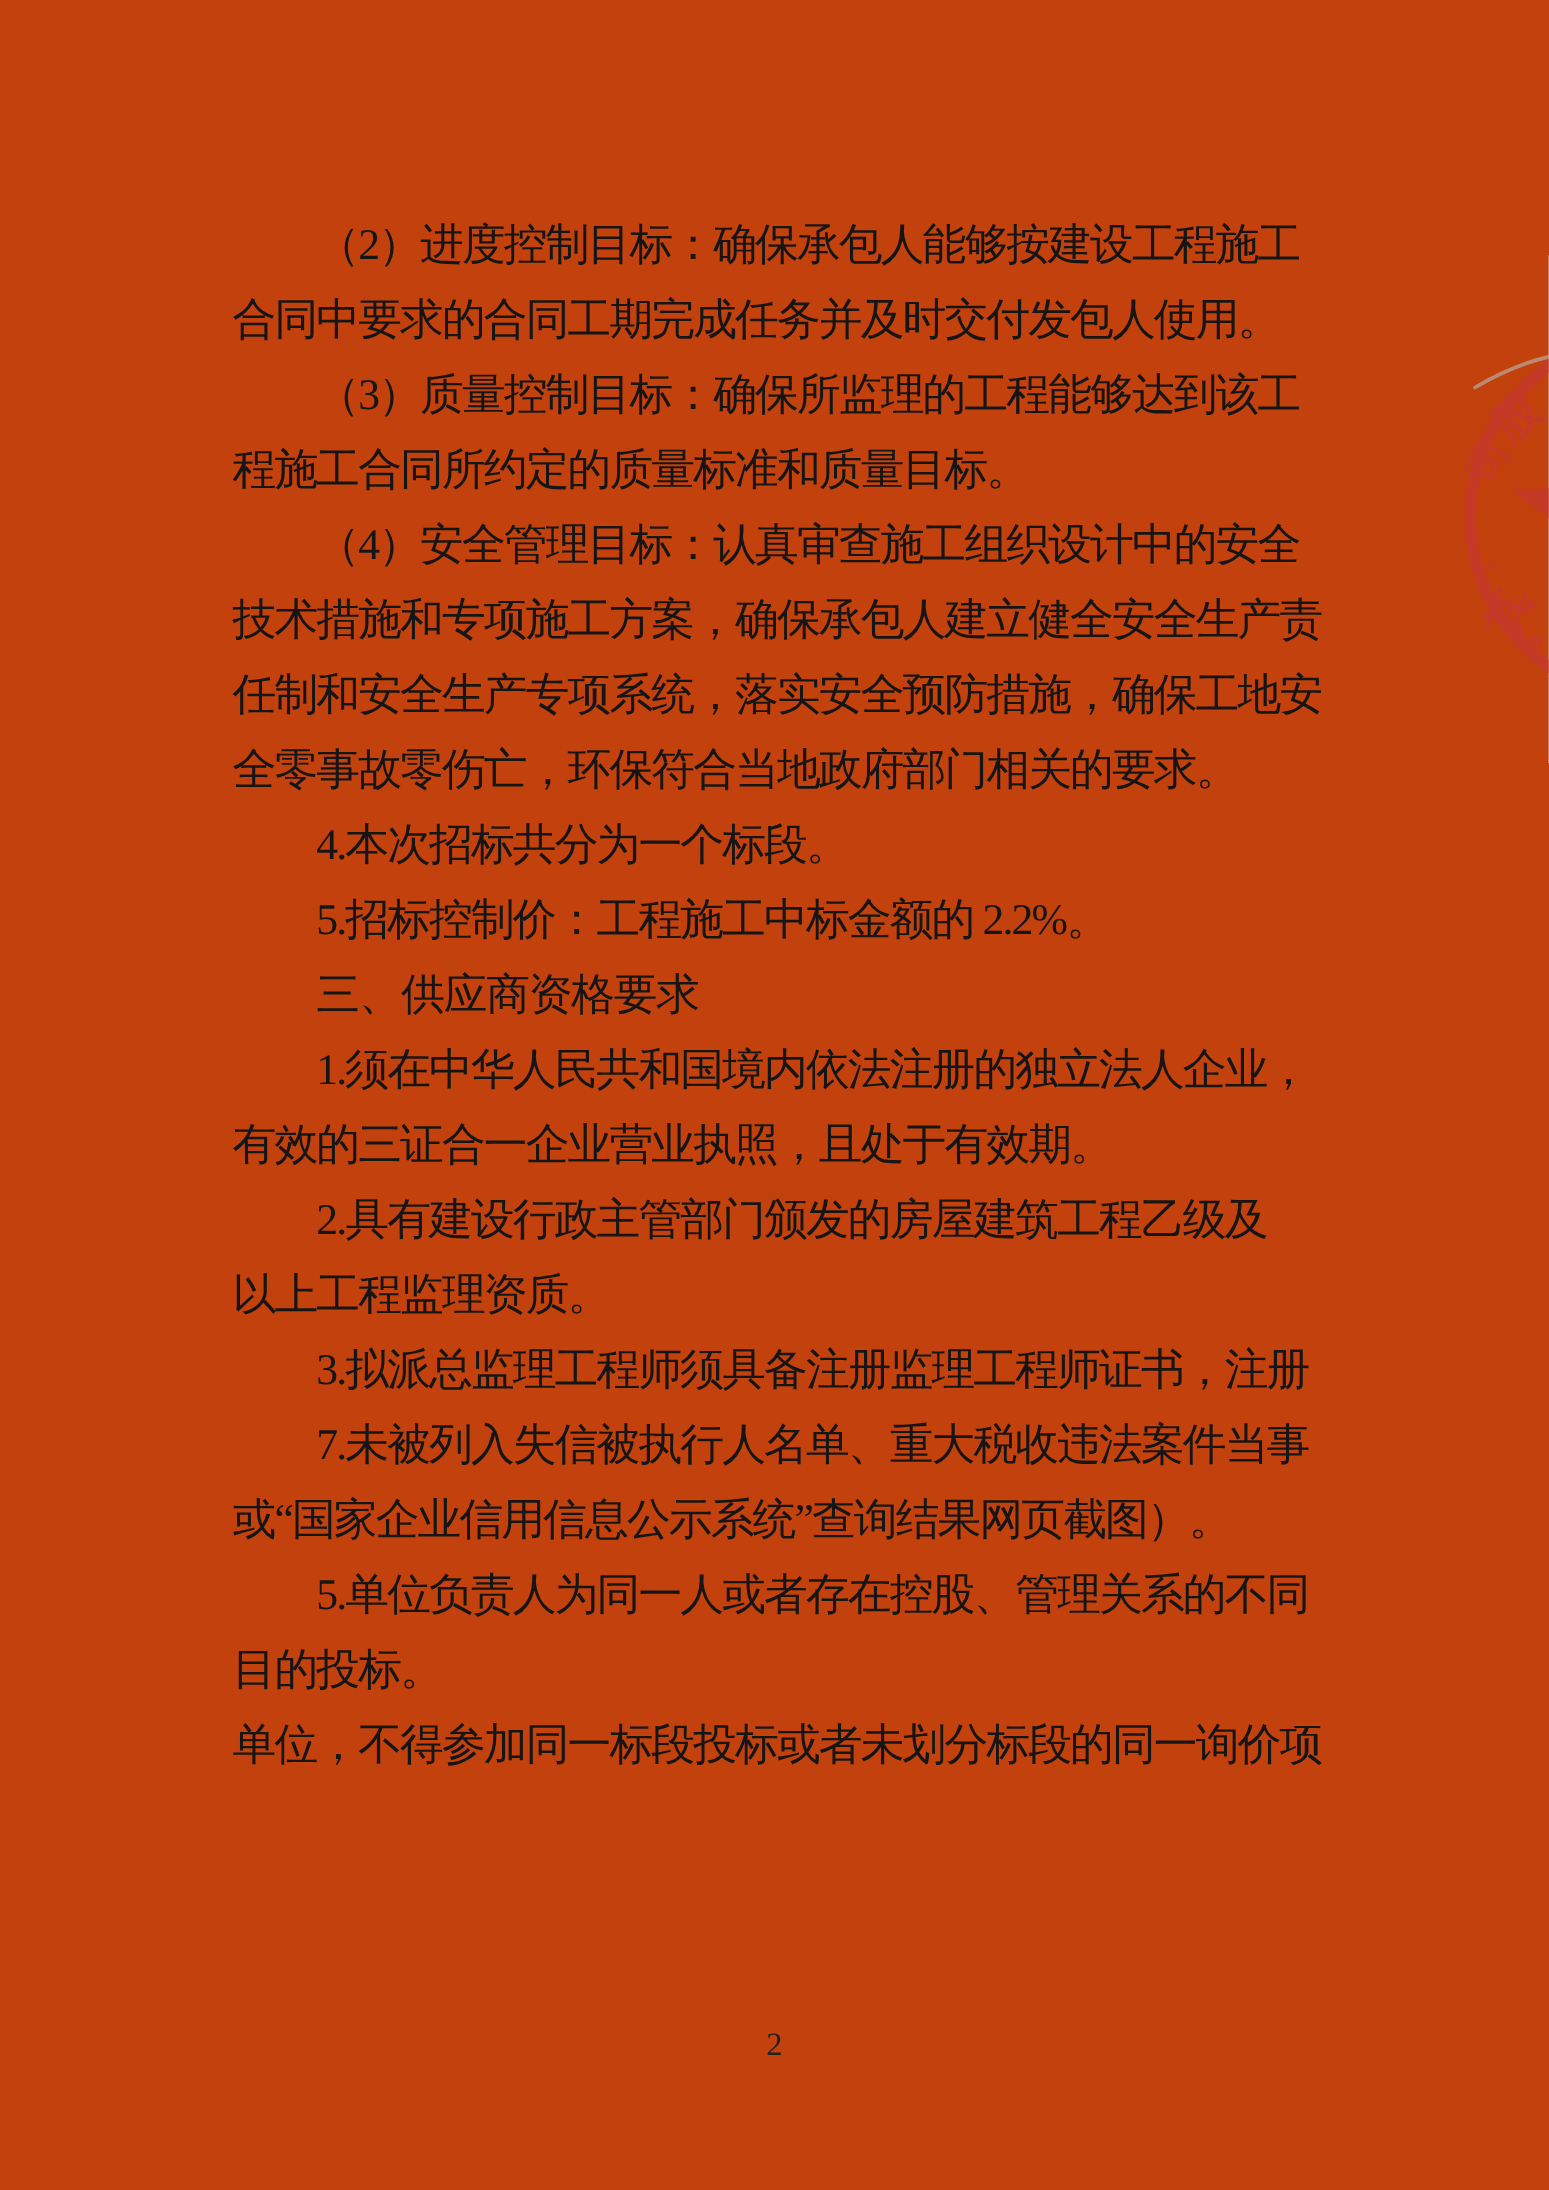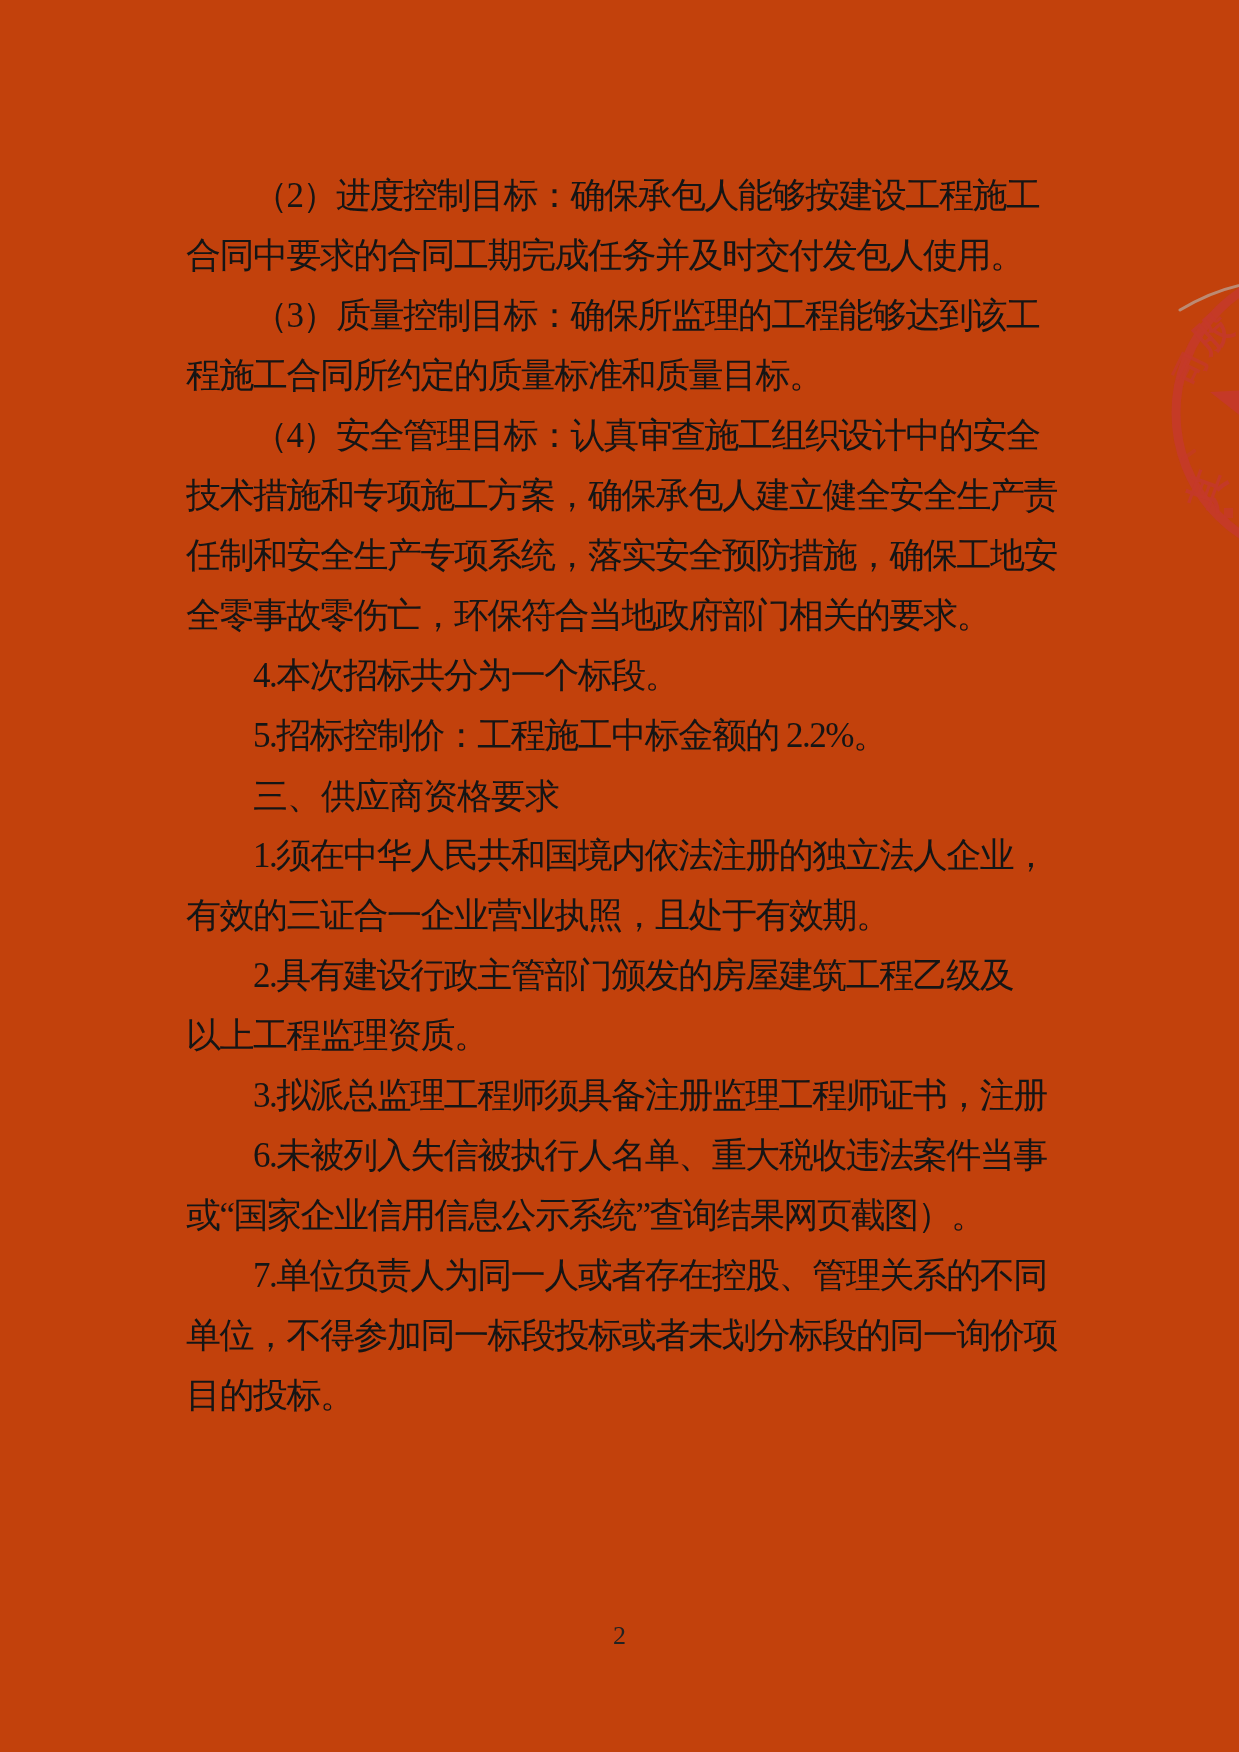--- a/index.html
+++ b/index.html
@@ -77,25 +77,25 @@
       <div class="line">任制和安全生产专项系统，落实安全预防措施，确保工地安</div>
       <div class="line">全零事故零伤亡，环保符合当地政府部门相关的要求。</div>
       <div class="line indent">4.本次招标共分为一个标段。</div>
       <div class="line indent">5.招标控制价：工程施工中标金额的 2.2%。</div>
       <div class="line indent bold">三、供应商资格要求</div>
       <div class="line indent">1.须在中华人民共和国境内依法注册的独立法人企业，</div>
       <div class="line">有效的三证合一企业营业执照，且处于有效期。</div>
       <div class="line indent">2.具有建设行政主管部门颁发的房屋建筑工程乙级及</div>
       <div class="line">以上工程监理资质。</div>
       <div class="line indent">3.拟派总监理工程师须具备注册监理工程师证书，注册</div>
-      <div class="line indent">6.未被列入失信被执行人名单、重大税收违法案件当事</div>
+      <div class="line indent">7.未被列入失信被执行人名单、重大税收违法案件当事</div>
       <div class="line">或“国家企业信用信息公示系统”查询结果网页截图）。</div>
-      <div class="line indent">7.单位负责人为同一人或者存在控股、管理关系的不同</div>
+      <div class="line indent">5.单位负责人为同一人或者存在控股、管理关系的不同</div>
+      <div class="line">目的投标。</div>
       <div class="line">单位，不得参加同一标段投标或者未划分标段的同一询价项</div>
-      <div class="line">目的投标。</div>
     </div>
 
   <svg class="seal" viewBox="0 0 320 320" xmlns="http://www.w3.org/2000/svg">
 
     <path d="M 20 48 Q 60 24 100 20" fill="none" stroke="#b8b2aa" stroke-width="3" stroke-linecap="round" opacity="0.65"></path>
 
     <circle cx="162" cy="151" r="146" fill="none" stroke="#c5392a" stroke-width="9" opacity="0.88"></circle>
 
     <polygon points="162,48 191,126 274,130 209,181 231,262 162,215 93,262 115,181 50,130 133,126" fill="#c5392a" opacity="0.9"></polygon>
 

